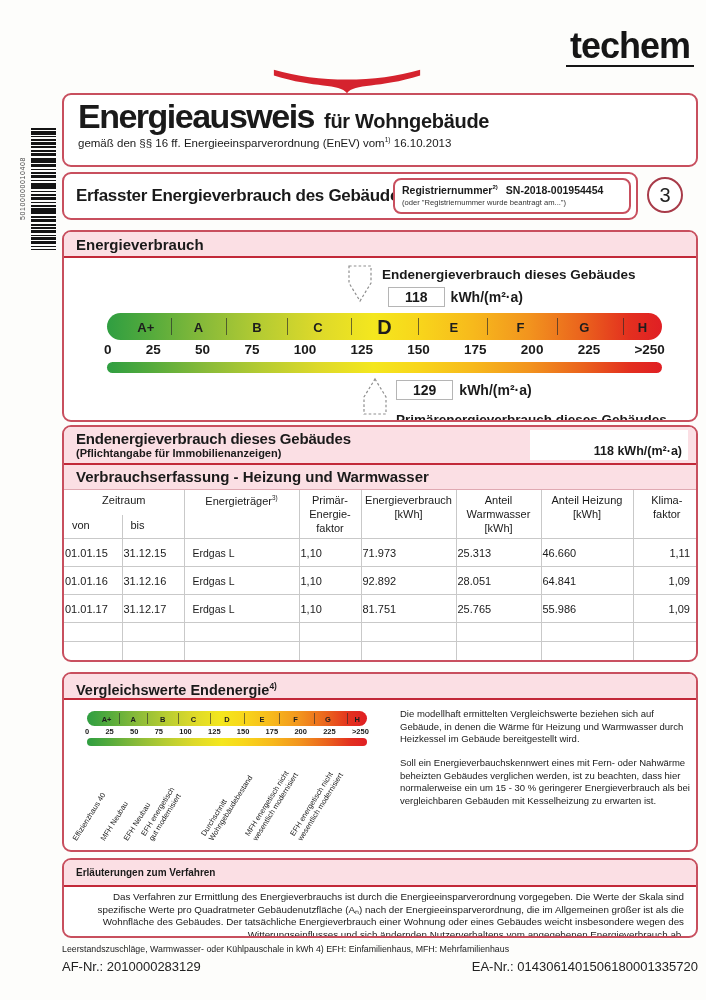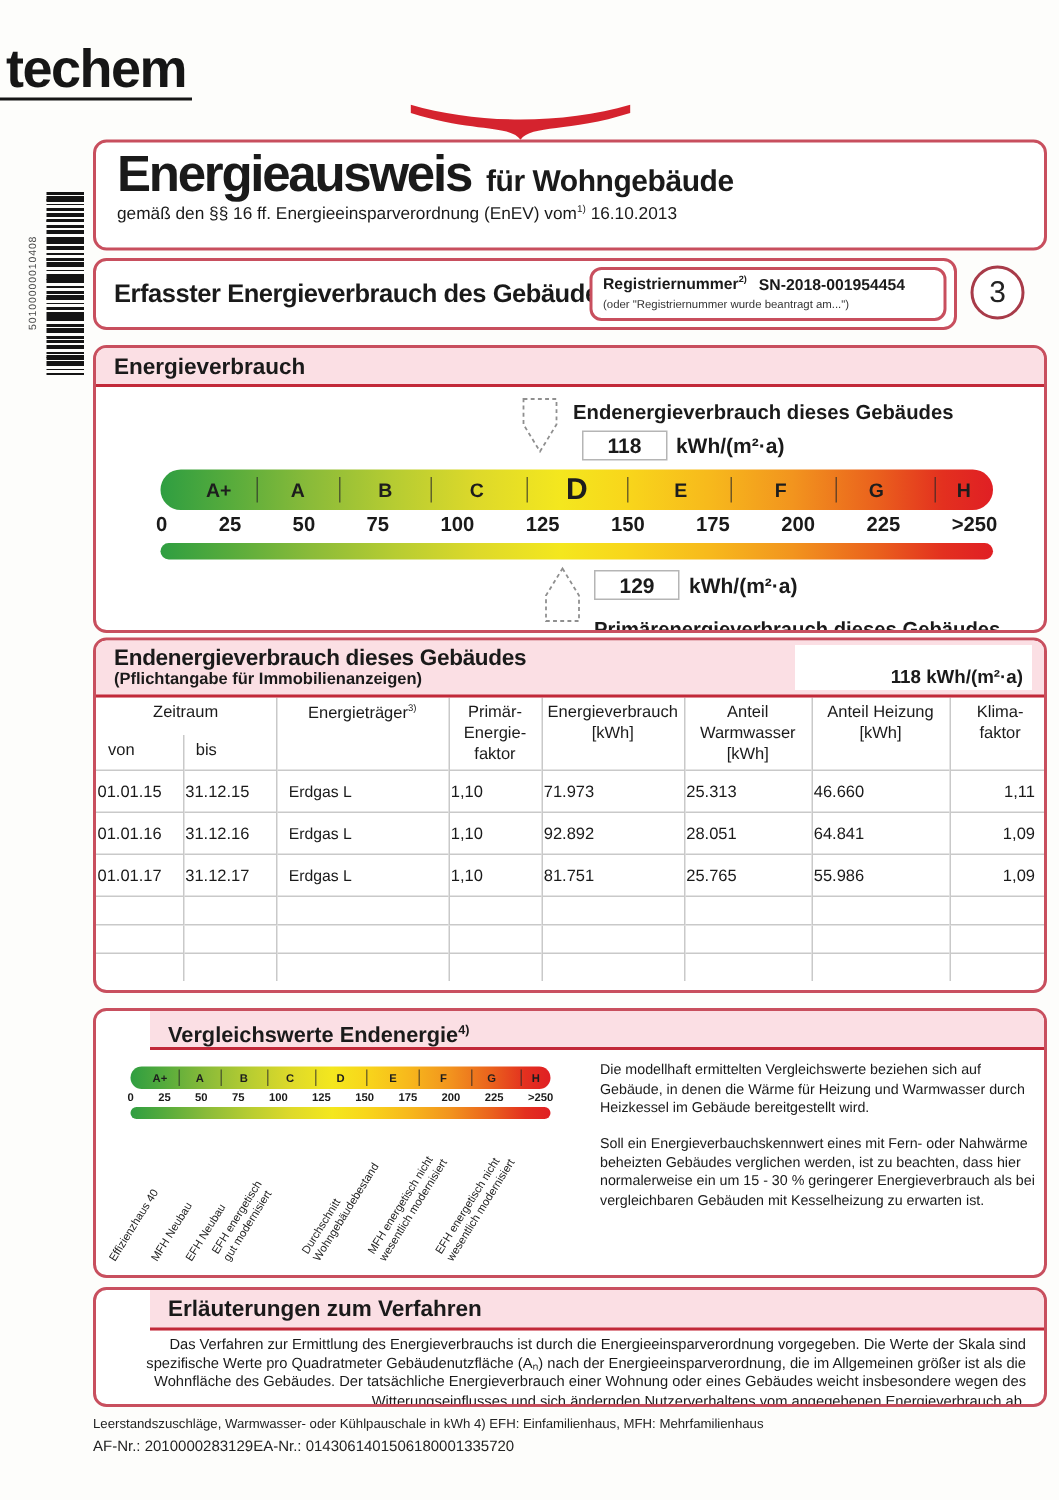--- a/index.html
+++ b/index.html
@@ -17,21 +17,21 @@
       repeating-linear-gradient(to bottom, #141414 0 2px, transparent 2px 3px, #141414 3px 6px, transparent 6px 8px, #141414 8px 9px, transparent 9px 11px),
       repeating-linear-gradient(to bottom, transparent 0 5px, #141414 5px 7px, transparent 7px 13px);
   }
   .barcode-num {
     position:absolute; left:19px; top:128px; height:122px;
     writing-mode:vertical-rl; transform:rotate(180deg);
     font-size:7px; letter-spacing:.6px; color:#4a4a4a; text-align:center;
   }
 
   
-  .logo-wrap { position:absolute; top:28px; left:0; right:12px; text-align:left; }
+  .logo-wrap { position:absolute; top:28px; left:0; right:12px; text-align:right; }
   .logo-text {
     display:inline-block; font-size:36px; font-weight:bold; letter-spacing:-1px;
     color:#161616; border-bottom:2.5px solid #161616; padding:0 4px 1px 4px; line-height:1;
   }
   .logo-swoosh { display:block; margin:1px auto 0 auto; }
 
   
   .rbox {
     position:absolute; left:62px; width:636px; box-sizing:border-box;
     border:2px solid #c84f5e; border-radius:9px; background:#fff; overflow:hidden;
@@ -97,45 +97,45 @@
   .tb-band { height:25px; font-size:15px; line-height:24px; border-bottom:1px solid #e0a9b2; }
   table.vtab { width:100%; border-collapse:collapse; table-layout:fixed; font-size:11px; }
   table.vtab th { font-weight:normal; white-space:pre-line; vertical-align:top; padding-top:4px; line-height:1.25; }
   table.vtab .c-sep { border-left:1px solid #c9c9c9; }
   table.vtab td { border-top:1px solid #c9c9c9; height:25px; text-align:left; }
   table.vtab td.lft { text-align:left; padding-left:8px; font-size:10.5px; }
   table.vtab td.rgt { text-align:right; padding-right:10px; }
   table.vtab tr.empty td { height:16px; }
 
   
-  .comp-box { top:672px; height:180px;padding-left:36px; }
+  .comp-box { top:672px; height:180px; }
   .comp-box .band { height:26px; font-size:14.5px; line-height:25px; }
   .sm-letters { position:absolute; left:23px; top:37px; width:280px; height:15px; border-radius:8px; }
   .sm-letters .lt { position:absolute; top:50%; transform:translate(-50%,-50%); font-size:7.5px; font-weight:bold; color:#1d1d1d; }
   .sm-letters .dv { position:absolute; top:2px; width:1px; height:11px; background:rgba(40,40,40,.6); }
   .sm-ticks { position:absolute; left:21px; top:53px; width:284px; display:flex; justify-content:space-between; font-size:7.5px; font-weight:bold; }
   .sm-thin { position:absolute; left:23px; top:64px; width:280px; height:8px; border-radius:4px; }
   .rot-area { position:absolute; left:0; top:75px; width:330px; height:98px; }
   .rot-label {
     position:absolute; bottom:4px; width:max-content; white-space:pre-line;
     font-size:7.5px; line-height:1.18; color:#222;
     transform:rotate(-58deg); transform-origin:left bottom;
   }
   .comp-text { position:absolute; left:336px; top:34px; width:294px; font-size:9.5px; line-height:1.33; }
   .comp-text p { margin:0 0 11px 0; }
 
   
   .expl-box { top:858px; height:80px; }
-  .expl-box .band { height:27px; font-size:15px; line-height:26px;margin-left:36px; }
+  .expl-box .band { height:27px; font-size:10px; line-height:26px; }
   .expl-text { padding:4px 12px 0 12px; font-size:9.8px; line-height:1.3;text-align:right; }
 
   
   .footer { position:absolute; left:62px; top:944px; width:636px; }
   .foot-notes { font-size:8.8px; line-height:1.35; color:#222; }
-  .foot-nums { display:flex; margin-top:3px; font-size:10px; color:#222; }
+  .foot-nums { display:flex; justify-content:space-between; margin-top:3px; font-size:13px; color:#222; }
 </style>
 </head>
 <body>
 
 <div class="page">
 
   <div class="barcode"></div>
   <div class="barcode-num">50100000010408</div>
 
   <div class="logo-wrap">
@@ -220,20 +220,21 @@
     </div>
     <div class="primary-label">Primärenergieverbrauch dieses Gebäudes</div>
   </div>
 
   <div class="rbox table-box">
     <div class="band ee-band">
       <div class="ee-title">Endenergieverbrauch dieses Gebäudes</div>
       <div class="ee-sub">(Pflichtangabe für Immobilienanzeigen)</div>
       <div class="ee-white">118  kWh/(m²·a)</div>
     </div>
+    <div class="band tb-band">Verbrauchserfassung - Heizung und Warmwasser</div>
 
     <table class="vtab">
       <colgroup>
         <col style="width:58px">
           <col style="width:62px">
           <col style="width:115px">
           <col style="width:62px">
         <col style="width:95px">
           <col style="width:85px">
           <col style="width:92px">

